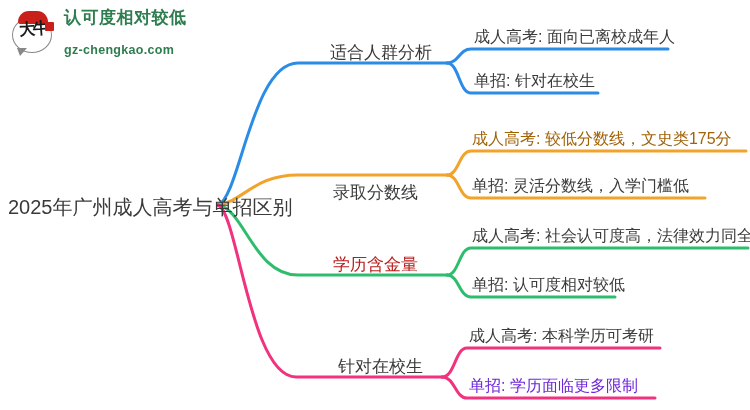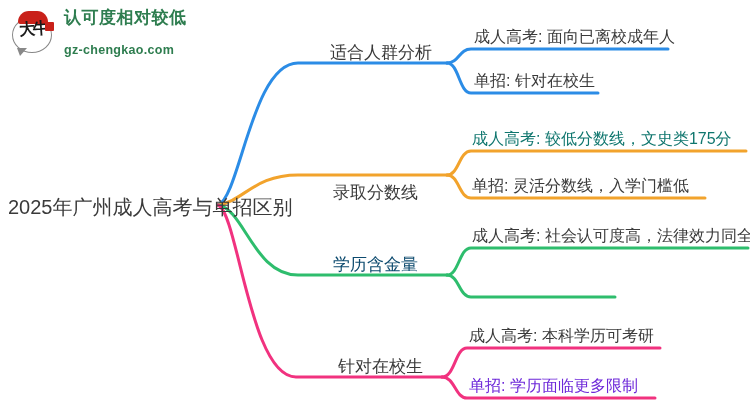--- a/index.html
+++ b/index.html
@@ -95,24 +95,25 @@
     <div class="logo-text">
       <span class="site-name" style="color: rgb(46, 125, 79);">认可度相对较低</span>
       <span class="site-url" style="color: rgb(46, 125, 79);">gz-chengkao.com</span>
     </div>
   </div>
 
   <div class="node root-title" style="color: rgb(58, 58, 58);">2025年广州成人高考与单招区别</div>
 
   <div class="node branch-label b1-label" style="color: rgb(58, 58, 58);">适合人群分析</div>
   <div class="node branch-label b2-label" style="color: rgb(58, 58, 58); margin-top: 28px;">录取分数线</div>
-  <div class="node branch-label b3-label" style="color: #0c4a6e;">学历含金量</div>
+  <div class="node branch-label b3-label" style="color: #b91c1c;">学历含金量</div>
   <div class="node branch-label b4-label" style="color: rgb(58, 58, 58);">针对在校生</div>
 
   <div class="node leaf b1-c1" style="color: rgb(58, 58, 58);">成人高考: 面向已离校成年人</div>
   <div class="node leaf b1-c2" style="color: rgb(58, 58, 58);">单招: 针对在校生</div>
-  <div class="node leaf b2-c1" style="color: #0f766e;">成人高考: 较低分数线，文史类175分</div>
+  <div class="node leaf b2-c1" style="color: #a16207;">成人高考: 较低分数线，文史类175分</div>
   <div class="node leaf b2-c2" style="color: rgb(58, 58, 58);">单招: 灵活分数线，入学门槛低</div>
   <div class="node leaf b3-c1" style="color: rgb(58, 58, 58);">成人高考: 社会认可度高，法律效力同全日制</div>
+  <div class="node leaf b3-c2" style="color: rgb(58, 58, 58);">单招: 认可度相对较低</div>
   <div class="node leaf b4-c1" style="color: rgb(58, 58, 58);">成人高考: 本科学历可考研</div>
   <div class="node leaf b4-c2" style="color: #6d28d9;">单招: 学历面临更多限制</div>
 
 </div>
 
 </body></html>

